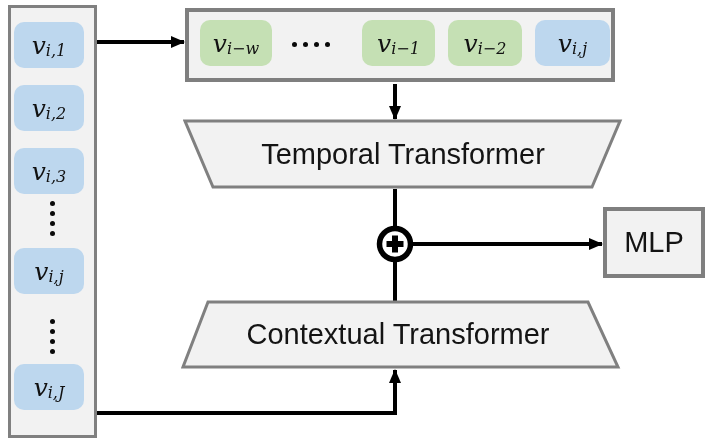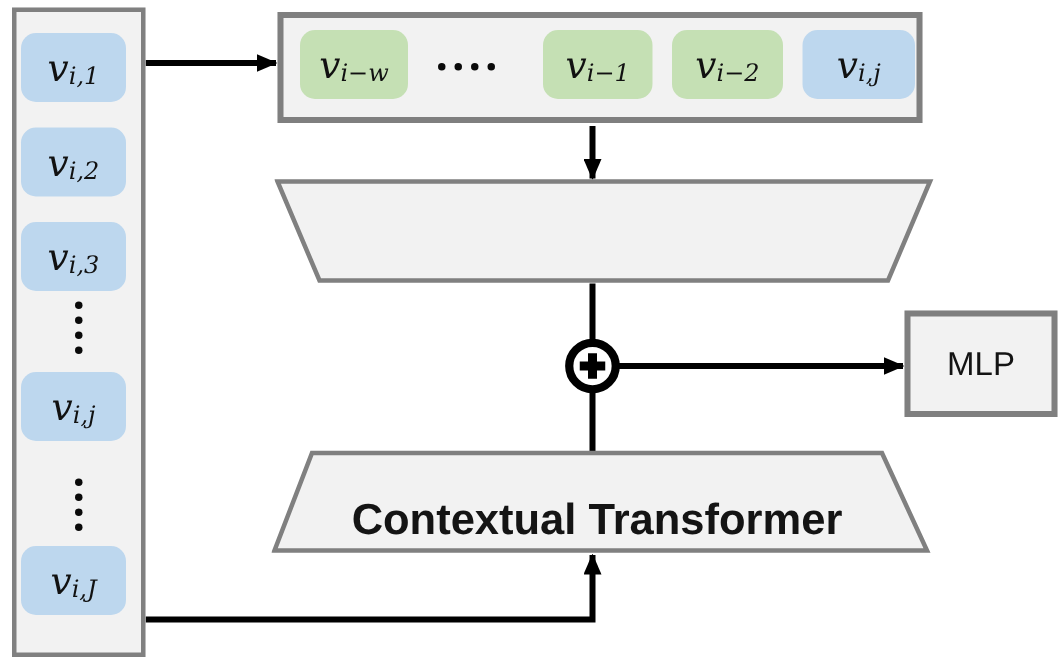--- a/index.html
+++ b/index.html
@@ -34,21 +34,21 @@
   
   .trap-label{
     display:flex;align-items:center;justify-content:center;
     font-size:29px;color:#141414;white-space:nowrap;
   }
   
   .mlp-box{
     left:603px;top:207px;width:102px;height:71px;
     background:#f2f2f2;border:4px solid #7f7f7f;
     display:flex;align-items:center;justify-content:center;
-    font-size:22px;color:#141414;
+    font-size:29px;color:#141414;
   }
   svg{display:block;}
 </style>
 </head>
 <body>
 
 <div class="canvas">
 
   <svg class="abs" style="left:0;top:0;" width="706" height="442" viewBox="0 0 706 442">
     <defs>
@@ -122,23 +122,24 @@
       <sub>i−2</sub>
   </div>
   <div class="abs vbox blue" style="left:535px;top:20px;width:75px;">
     <span>v</span>
       <sub>i,j</sub>
   </div>
 
   <svg class="abs" style="left:183px;top:119px;" width="440" height="70" viewBox="0 0 440 70">
     <polygon points="2,2 437,2 409,68 30,68" fill="#f2f2f2" stroke="#808080" stroke-width="3"></polygon>
   </svg>
+  <div class="abs trap-label" style="left:213px;top:119px;width:380px;height:70px;">Temporal Transformer</div>
 
   <svg class="abs" style="left:181px;top:300px;" width="440" height="69" viewBox="0 0 440 69">
     <polygon points="27,2 407,2 437,67 2,67" fill="#f2f2f2" stroke="#808080" stroke-width="3"></polygon>
   </svg>
-  <div class="abs trap-label" style="left:208px;top:313px;width:380px;height:69px;font-weight:bold;">Contextual Transformer</div>
+  <div class="abs trap-label" style="left:208px;top:300px;width:380px;height:69px;">Contextual Transformer</div>
 
   <div class="abs mlp-box">
     <span>MLP</span>
   </div>
 
 </div>
 
 </body></html>

